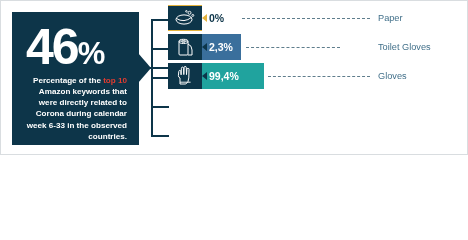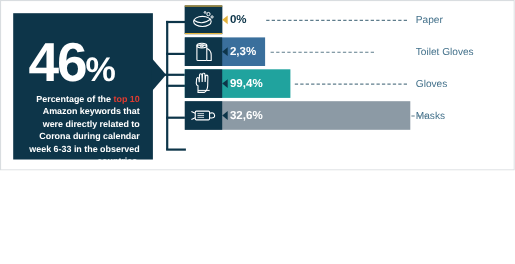--- a/index.html
+++ b/index.html
@@ -30,21 +30,21 @@
     background: #0d3549;
     box-sizing: border-box;
     padding: 6px 12px 0 14px;
   }
   .big-stat {
     color: #ffffff;
     font-size: 50px;
     font-weight: bold;
     line-height: 0.92;
     letter-spacing: -2px;
-    margin-top: 16px;
+    margin-top: 6px;
     white-space: nowrap;
   }
   .big-stat .pct {
     font-size: 31px;
     letter-spacing: -1px;
   }
   .blurb {
     color: #ffffff;
     font-size: 8.1px;
     line-height: 1.38;
@@ -248,30 +248,15 @@
           <path d="M4 16.2 h10.6" fill="none" stroke="#ffffff" stroke-width="0.9"></path>
         </svg>
       </div>
       <div class="tile-pointer"></div>
       <div class="value on-dark">99,4%</div>
       <div class="leader" style="left:100px; width:102px;"></div>
       <div class="cat-label">Gloves</div>
     </div>
 
 
-    <div class="row">
-      <div class="bar" style="width:205px; background:#8c9aa5;"></div>
-      <div class="icon-tile">
-        <svg width="26" height="14" viewBox="0 0 26 14">
-          <rect x="5.5" y="3" width="13" height="8" rx="1" fill="none" stroke="#ffffff" stroke-width="1"></rect>
-          <path d="M5.5 5 L2 3.4 M5.5 9 L2 10.6" stroke="#ffffff" stroke-width="1" fill="none"></path>
-          <path d="M7.5 5.3 h6 M7.5 7 h6 M7.5 8.7 h6" stroke="#ffffff" stroke-width="0.7"></path>
-          <path d="M18.5 5 q4 -1.4 4.6 1.9 q0.5 3 -4.6 2.1" fill="none" stroke="#ffffff" stroke-width="1"></path>
-        </svg>
-      </div>
-      <div class="tile-pointer"></div>
-      <div class="value on-dark">32,6%</div>
-      <div class="leader" style="left:206px; width:14px;"></div>
-      <div class="cat-label">Masks</div>
-    </div>
 
   </div>
 </div>
 
 </body></html>

